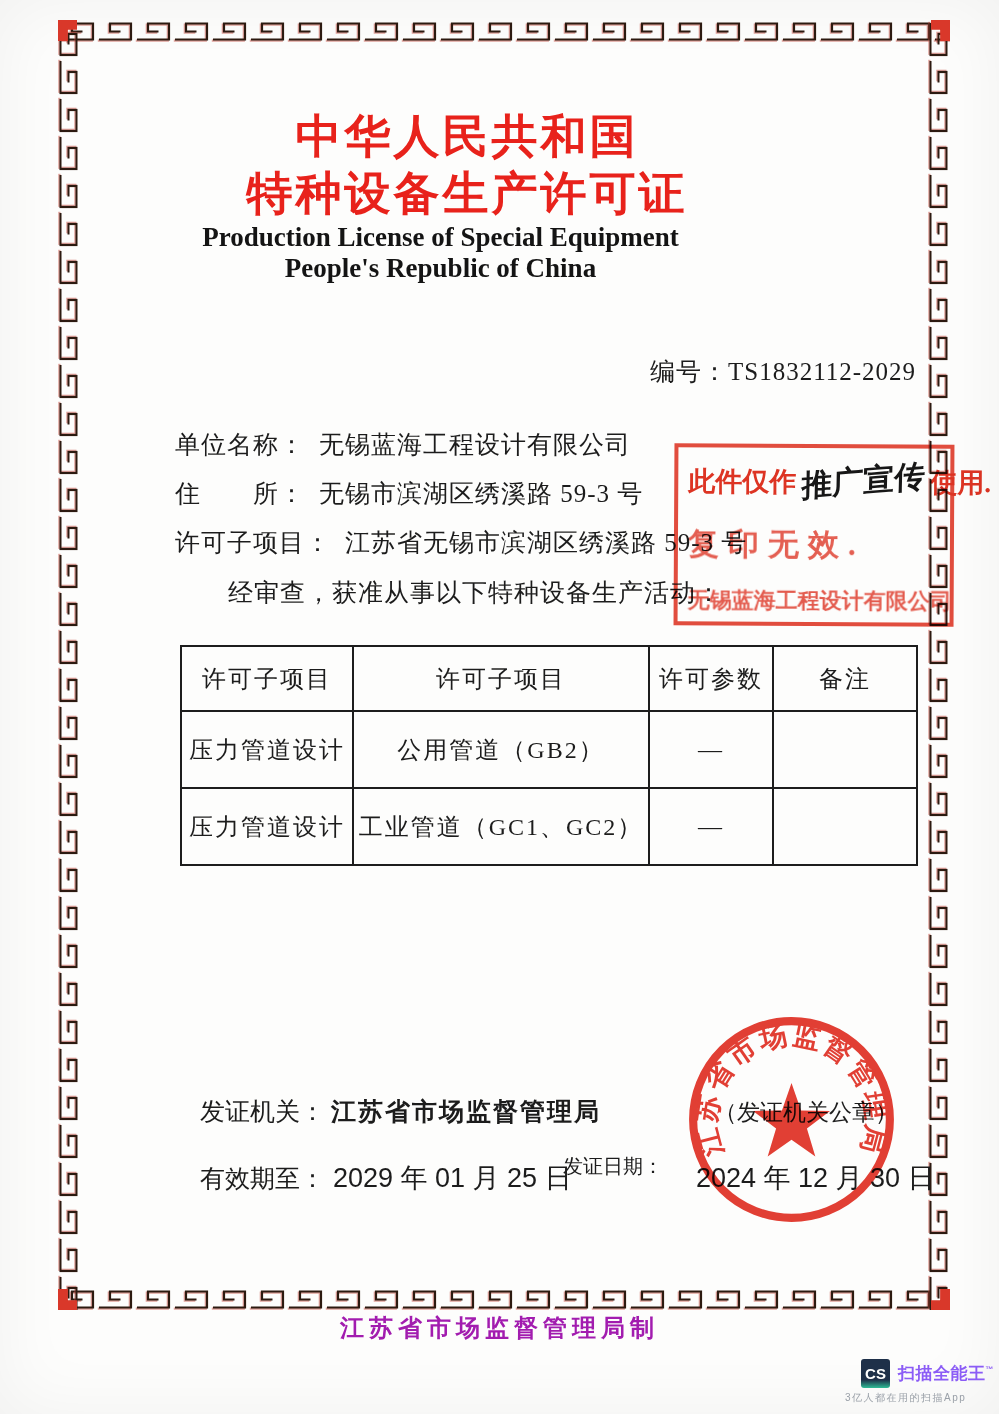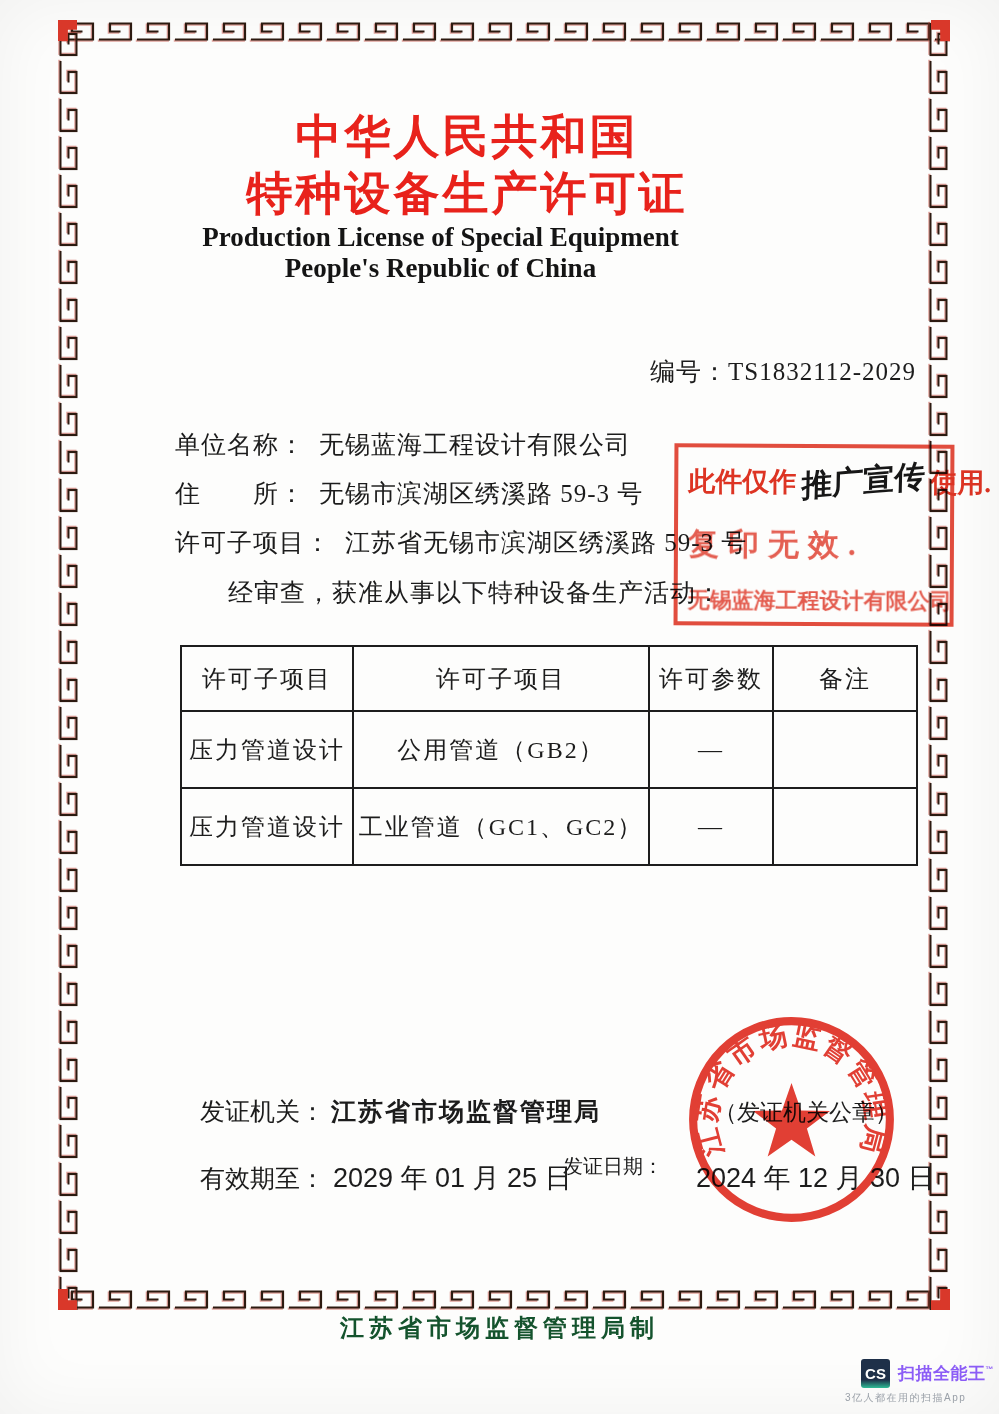--- a/index.html
+++ b/index.html
@@ -45,21 +45,21 @@
     font-weight:700; letter-spacing:2px; margin-left:6px; }
   .seal-caption { left:714px; top:1097px; font-size:23px; z-index:2; white-space:nowrap; }
   .valid-line { left:200px; top:1160px; font-size:25px; z-index:2; white-space:nowrap; }
   .date-num { font-family:"Liberation Sans","DejaVu Sans",sans-serif; font-size:27px; margin-left:8px; }
   .issue-label { left:563px; top:1153px; font-size:20px; z-index:2; white-space:nowrap; }
   .issue-date { left:696px; top:1160px; z-index:2; white-space:nowrap;
     font-family:"Liberation Sans","DejaVu Sans",sans-serif; font-size:27px; }
 
   .maker-line { left:0; top:1312px; width:999px; text-align:center; z-index:2;
     font-family:"Liberation Sans","DejaVu Sans",sans-serif; font-weight:600;
-    font-size:24px; letter-spacing:5px; color:#14532d; }
+    font-size:24px; letter-spacing:5px; color:#a21caf; }
 
   
   .stamp-box { left:674px; top:444px; width:272px; height:174px;
     border:4px solid rgba(223,52,35,.88); z-index:5; mix-blend-mode:multiply;
     transform:rotate(.3deg); }
   .stamp-box .red { color:#df3423; font-weight:700; }
   .sb-l1 { position:absolute; top:12px; left:10px; white-space:nowrap; font-size:27px; }
   .sb-l1 .hand { display:inline-block; color:#171717; font-weight:600; font-size:31px;
     font-family:"Liberation Sans","DejaVu Sans",sans-serif;
     transform:rotate(-5deg) skewX(-6deg); margin:0 5px; }

